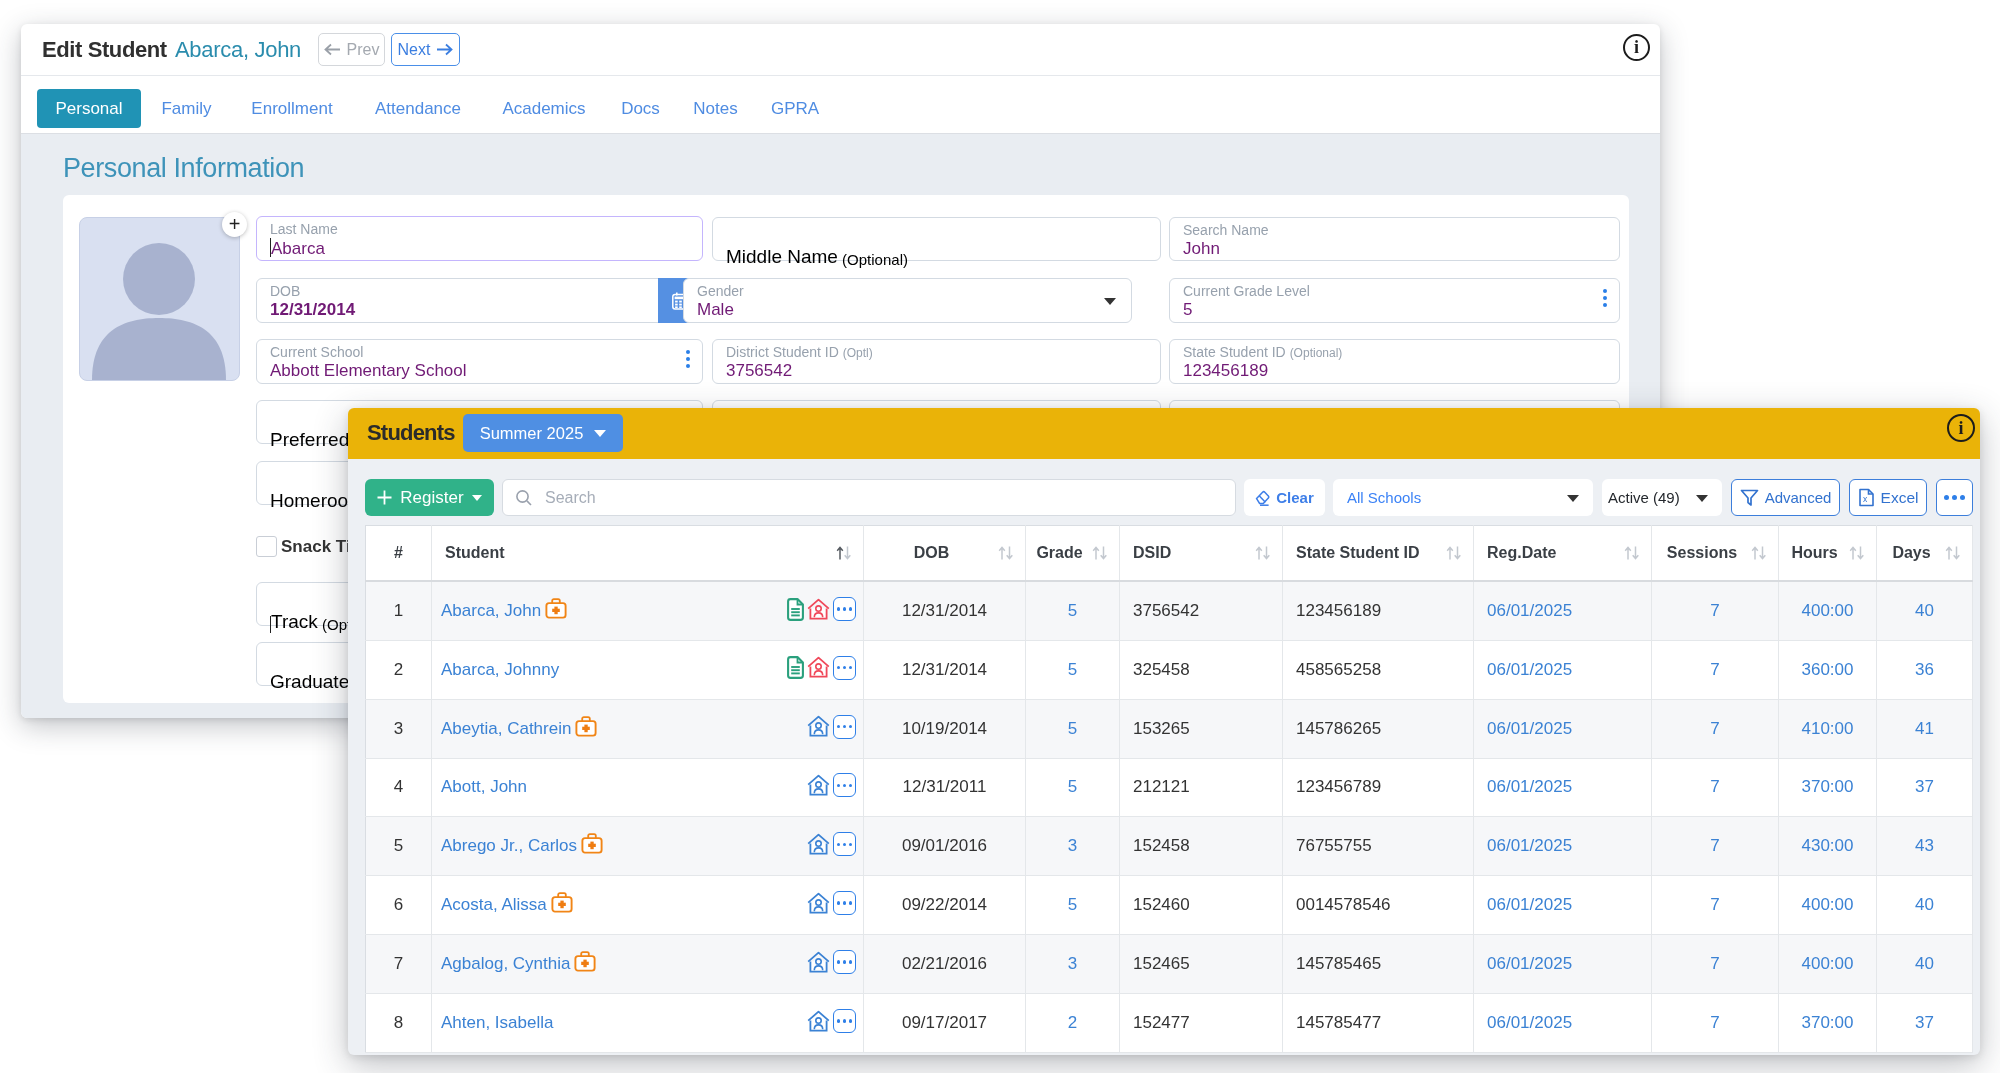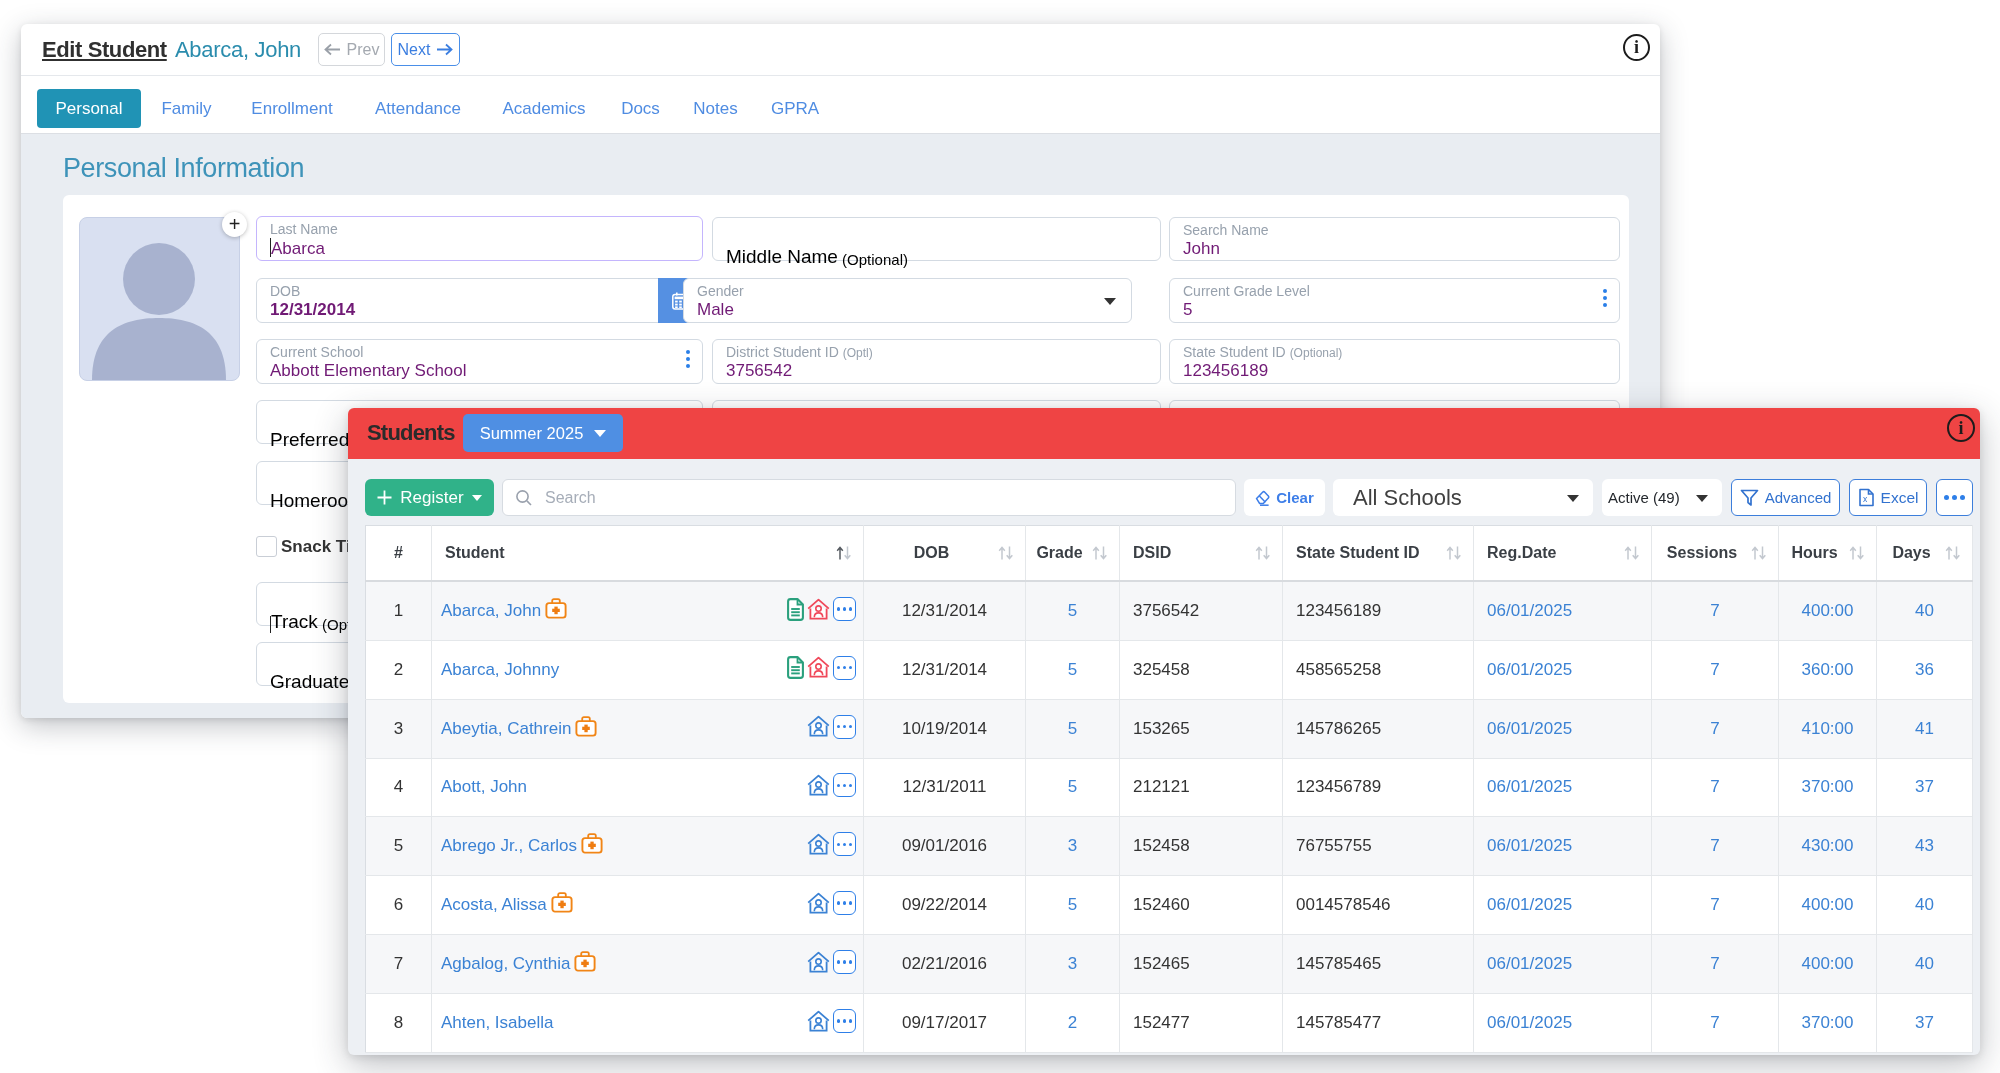--- a/index.html
+++ b/index.html
@@ -3,21 +3,21 @@
 <meta charset="utf-8">
 <style>
 * { margin:0; padding:0; box-sizing:border-box; }
 html,body { width:2000px; height:1073px; background:#fff; font-family:"Liberation Sans", sans-serif; overflow:hidden; }
 .abs { position:absolute; }
 
 
 #p1 { left:21px; top:24px; width:1639px; height:694px; background:#fff; border-radius:6px;
       box-shadow:0 2px 6px rgba(0,0,0,.10), 0 8px 28px rgba(40,45,60,.28); }
 #p1-title { left:0; top:0; width:100%; height:52px; border-bottom:1px solid #e5e8ec; }
-#p1-title h1 { position:absolute; left:21px; top:13px; font-size:22px; font-weight:700; color:#303030; letter-spacing:-0.4px;text-decoration:underline; }
+#p1-title h1 { position:absolute; left:21px; top:13px; font-size:22px; font-weight:700; color:#303030; letter-spacing:-0.4px; }
 #p1-title .name { position:absolute; left:154px; top:13px; font-size:22px; font-weight:400; color:#2a8cad; letter-spacing:-0.3px; }
 .navbtn { position:absolute; top:9px; height:33px; border-radius:4px; font-size:16px; display:flex; align-items:center; justify-content:center; gap:6px; background:#fff; }
 #btn-prev { left:297px; width:67px; border:1px solid #d4d7db; color:#a4a9b0; border-radius:5px; }
 #btn-next { left:370px; width:69px; border:1.5px solid #4a8fe8; color:#3b7ee0; border-radius:5px; }
 .info-circle { position:absolute; width:27px; height:27px; border:2px solid #1c1c1c; border-radius:50%;
   display:flex; align-items:center; justify-content:center; font-family:"Liberation Serif",serif; font-weight:700; font-size:18px; color:#1c1c1c; }
 #p1-tabs { left:0; top:53px; width:100%; height:56px; background:#fff; }
 .tab-active { position:absolute; left:16px; top:12px; width:104px; height:39px; background:#2093b5; border-radius:4px;
   color:#fff; font-size:17px; display:flex; align-items:center; justify-content:center; }
 .tab { position:absolute; top:12px; height:39px; display:flex; align-items:center; color:#4f8ce2; font-size:17px; }
@@ -44,33 +44,33 @@
   display:flex; align-items:center; justify-content:center; }
 .cursor { display:inline-block; width:1px; height:19px; background:#222; vertical-align:-3px; }
 
 
 #cb { position:absolute; left:193px; top:341px; width:21px; height:21px; border:1px solid #c9ced6; border-radius:3px; background:#fff; }
 #cb-lab { position:absolute; left:218px; top:342px; font-size:17px; font-weight:700; color:#333; }
 
 
 #p2 { left:348px; top:408px; width:1632px; height:647px; background:#edf0f4; border-radius:6px;
       box-shadow:0 2px 8px rgba(0,0,0,.10), 0 10px 34px rgba(40,45,60,.30); }
-#p2-head { left:0; top:0; width:100%; height:51px; background:#ef4444; border-radius:6px 6px 0 0; }
+#p2-head { left:0; top:0; width:100%; height:51px; background:#eab308; border-radius:6px 6px 0 0; }
 #p2-head h2 { position:absolute; left:19px; top:12px; font-size:22px; font-weight:700; color:#2b2b2b; letter-spacing:-0.8px; }
 #season { position:absolute; left:115px; top:6px; width:160px; height:38px; background:#4f8fe3; border-radius:5px;
   color:#fff; font-size:16.5px; display:flex; align-items:center; justify-content:center; gap:11px; }
 #season .c { width:0; height:0; border-left:6px solid transparent; border-right:6px solid transparent; border-top:7px solid #fff; }
 
 
 .tbtn { position:absolute; top:71px; height:37px; border-radius:6px; display:flex; align-items:center; justify-content:center; font-size:17px; }
 #reg { left:17px; width:129px; background:#30b289; color:#fff; gap:8px; }
 #reg .c { width:0; height:0; border-left:5px solid transparent; border-right:5px solid transparent; border-top:6px solid #fff; }
 #search { left:154px; width:734px; background:#fff; border:1px solid #d6dbe1; justify-content:flex-start; padding-left:12px; gap:12px; color:#a6adb8; font-size:16px; }
 #clear { left:896px; width:81px; background:#fff; color:#3d7ee8; font-size:15px; font-weight:700; gap:5px; }
-#allsch { left:985px; width:260px; background:#fff; justify-content:flex-start; padding-left:20px; color:#404040; font-size:22px; }
+#allsch { left:985px; width:260px; background:#fff; justify-content:flex-start; padding-left:14px; color:#3b82f6; font-size:15px; }
 #allsch .c, #active .c { position:absolute; right:14px; top:16px; width:0; height:0; border-left:6px solid transparent; border-right:6px solid transparent; border-top:7px solid #333; }
 #active { left:1254px; width:120px; background:#fff; justify-content:flex-start; padding-left:6px; color:#24282d; font-size:15px; }
 #adv { left:1383px; width:109px; background:#fff; border:1.5px solid #3c7edb; color:#3272cf; gap:6px; font-size:15px; }
 #excel { left:1501px; width:78px; background:#fff; border:1.5px solid #3c7edb; color:#3272cf; gap:6px; font-size:15.5px; }
 #more { left:1588px; width:37px; background:#fff; border:1.5px solid #3c7edb; color:#3272cf; gap:3px; }
 #more i { width:5px; height:5px; border-radius:50%; background:#2e7fe8; display:block; }
 
 
 #tbl { position:absolute; left:17px; top:117px; width:1607px; height:528px; background:#fff; border:1px solid #d9dde2; border-collapse:collapse; table-layout:fixed; }
 #tbl th, #tbl td { border-right:1px solid #e4e7ea; border-bottom:1px solid #e4e7ea; font-size:17px; color:#333; padding:0 13px; overflow:hidden; white-space:nowrap; }

